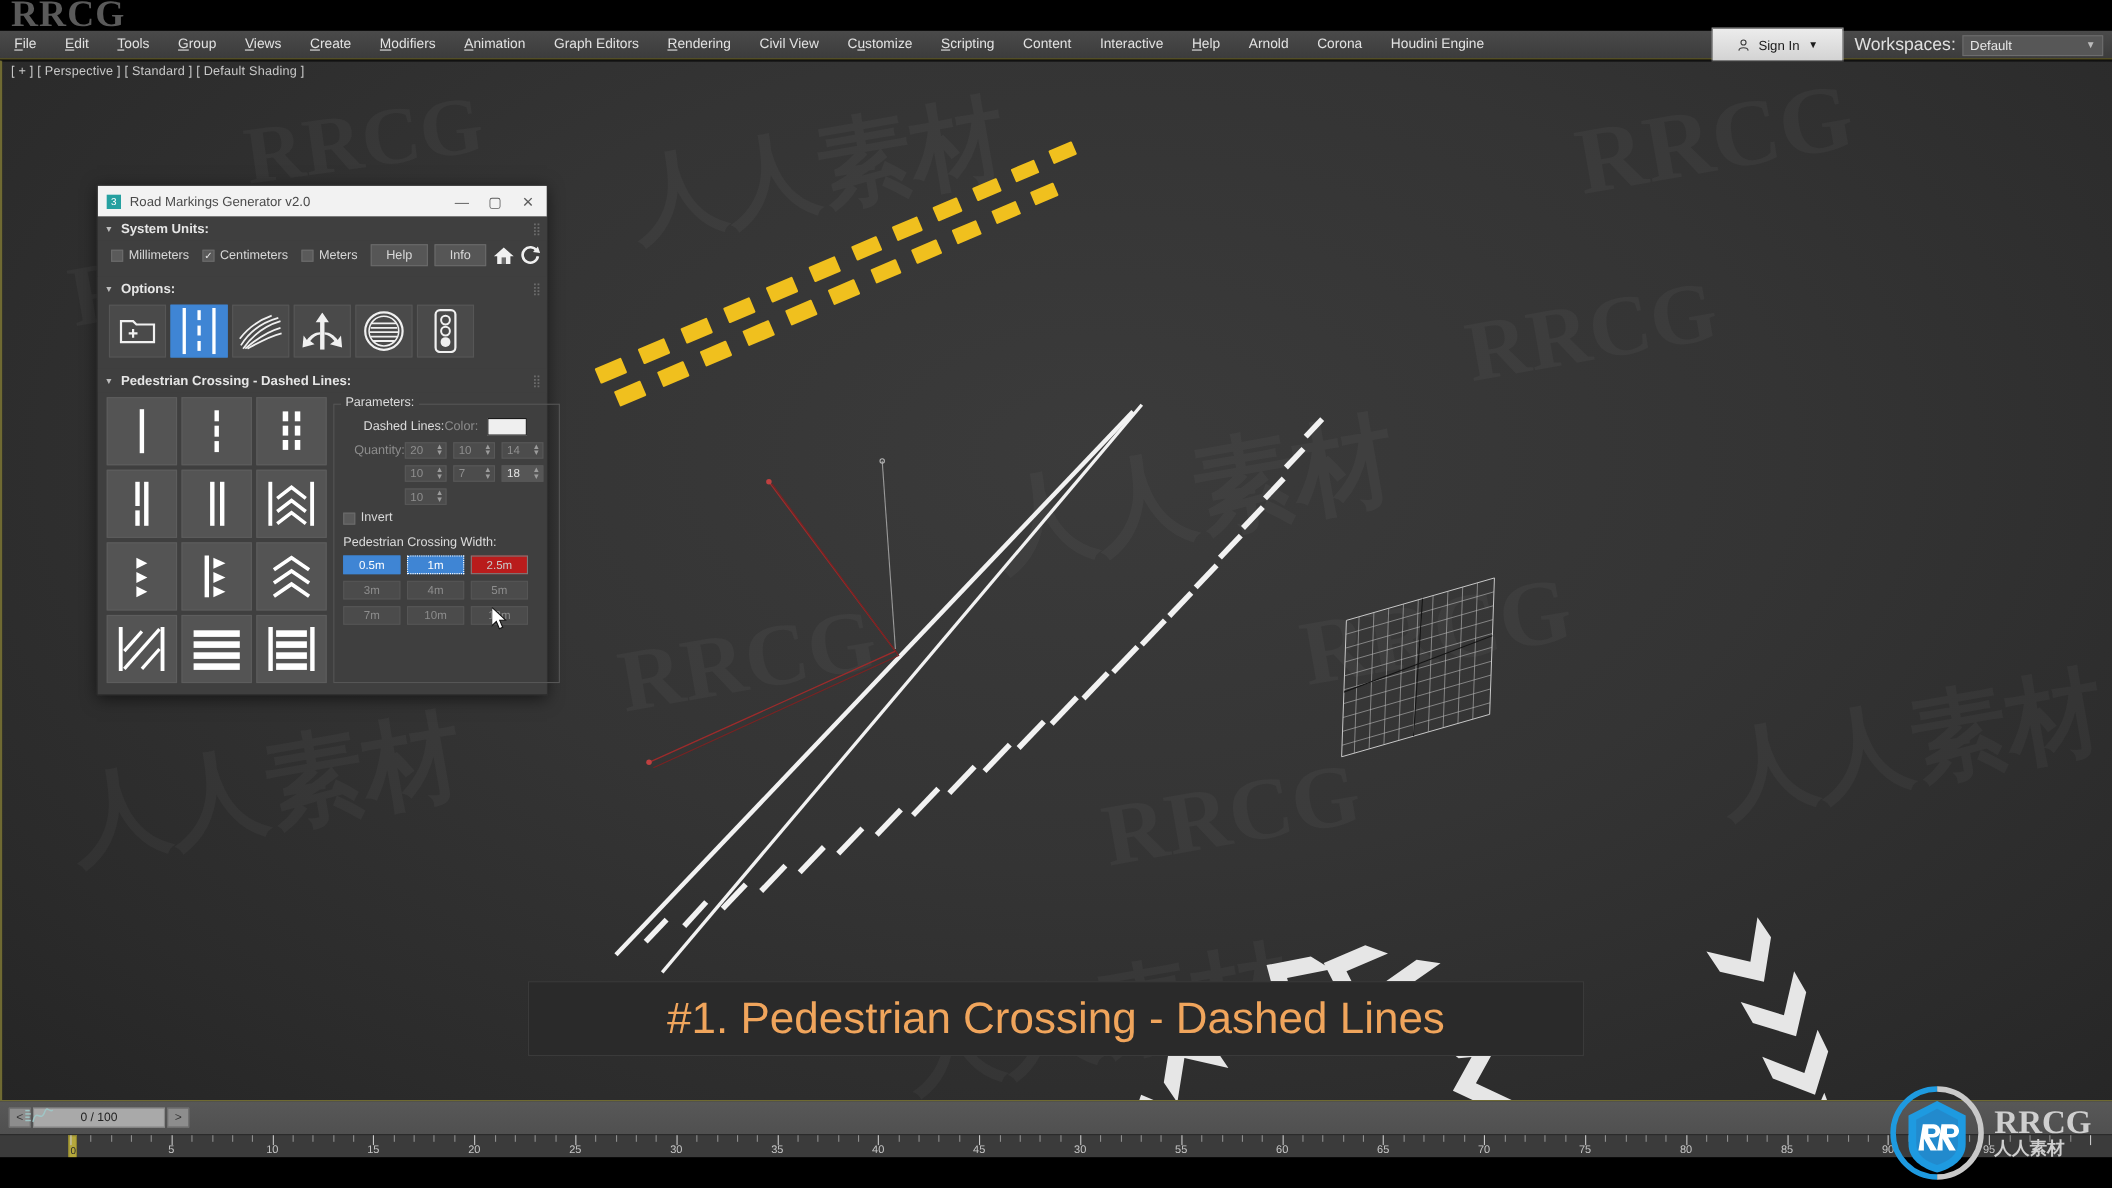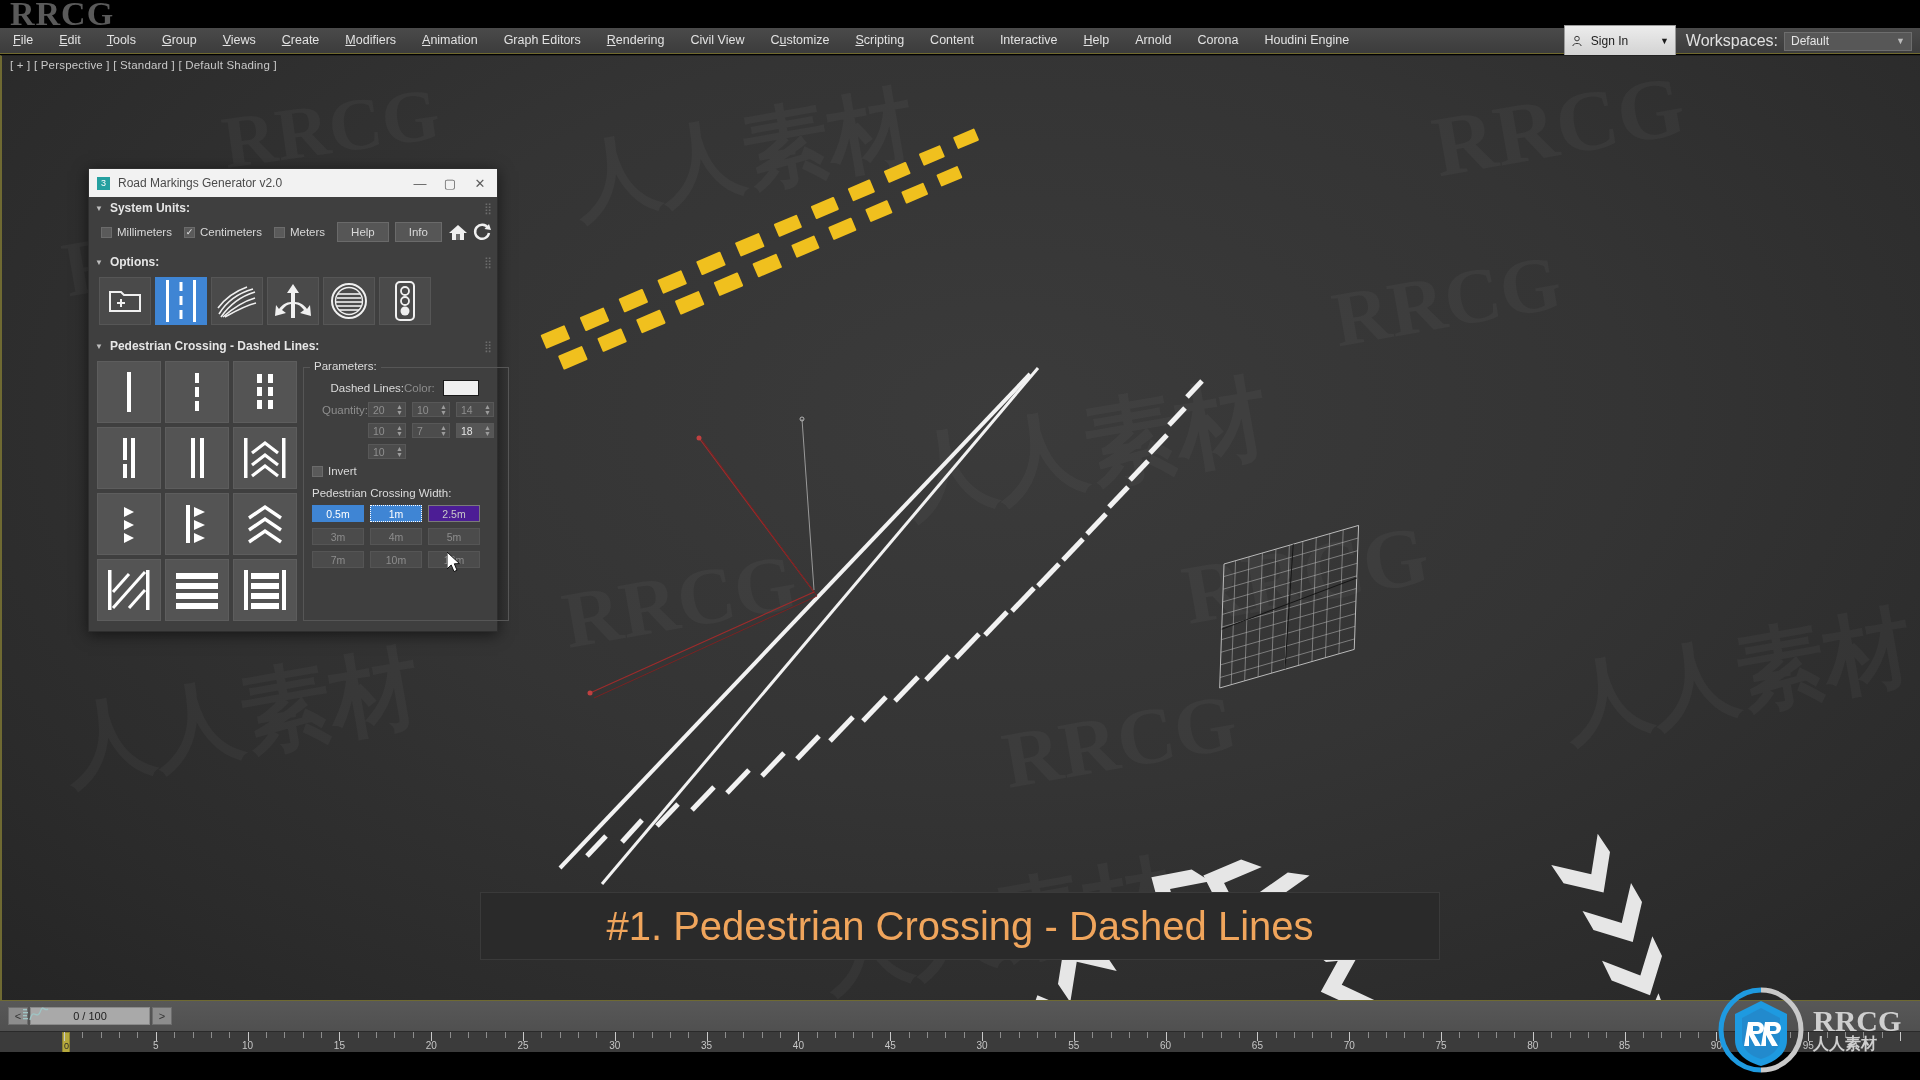--- a/index.html
+++ b/index.html
@@ -11,21 +11,21 @@
   #wm-rrcg-top{ position:absolute; left:10px; top:-5px; font-family:"Liberation Serif", serif; font-weight:bold;
       font-size:34px; color:#5a5a5a; letter-spacing:1px;}
 
   
   #menubar{ position:absolute; left:0; top:28px; width:1920px; height:26px;
       background:linear-gradient(#4a4a4a,#3c3c3c); border-bottom:1px solid #70692f; display:flex; align-items:center; }
   .menu-item{ font-size:12.5px; color:#e2e2e2; padding:3px 13px 4px 13px; white-space:nowrap; cursor:default; line-height:1;}
   .menu-item u{ text-decoration:underline; }
   #menu-right{ position:absolute; right:0; top:0; height:26px; display:flex; align-items:center; gap:0px;}
   #signin{ display:flex; align-items:center; gap:8px; background:linear-gradient(#ececec,#d2d2d2); color:#1b1b1b;
-      border:1px solid #9a9a9a; height:32px; padding:0 6px; margin-right:10px; font-size:12px; min-width:112px;}
+      border:1px solid #9a9a9a; height:32px; padding:0 22px; margin-right:10px; font-size:12px; min-width:112px;}
   #signin .caret{ margin-left:auto; font-size:9px; }
   #ws-label{ font-size:16px; color:#e0e0e0; margin-right:6px;}
   #ws-combo{ background:#575757; border:1px solid #6d6d6d; color:#e6e6e6; font-size:12px; height:19px;
       width:128px; display:flex; align-items:center; padding:0 6px; margin-right:8px;}
   #ws-combo .caret{ margin-left:auto; font-size:9px; color:#bcbcbc;}
 
   
   #viewport{ position:absolute; left:0; top:55px; width:1920px; height:945px;
       background:radial-gradient(ellipse 1500px 900px at 52% 38%, #3b3b3b 0%, #343434 42%, #2b2b2b 75%, #232323 100%);
       border-left:2px solid #6f6a32; border-top:1px solid #222; overflow:hidden; }
@@ -75,21 +75,21 @@
   .lbl.dim{ color:#8d8d8d;}
   .swatch{ width:36px; height:16px; background:#efefef; border:1px solid #1a1a1a;}
   .spin{ width:38px; height:15px; background:#4c4c4c; border:1px solid #585858; display:flex; align-items:center;
       padding-left:4px; font-size:10.5px; color:#8f8f8f; position:relative; margin-right:6px;}
   .spin.on{ color:#e4e4e4; background:#565656;}
   .spin .arrows{ position:absolute; right:2px; top:1px; font-size:7px; line-height:6px; color:#9c9c9c;}
   .wbtn{ width:52px; height:17px; display:flex; align-items:center; justify-content:center;
       font-size:10.5px; color:#8d8d8d; background:#4b4b4b; border:1px solid #555;}
   .wbtn.sel{ background:#3f85d4; color:#ffffff; border-color:#3f85d4;}
   .wbtn.sel2{ background:#3f85d4; color:#ffffff; border:1px dotted #ffffff;}
-  .wbtn.hover{ background:#4c1d95; color:#c9c9c9; border-color:#7a7a7a;}
+  .wbtn.hover{ background:#b91c1c; color:#c9c9c9; border-color:#7a7a7a;}
   .wgrid{ display:grid; grid-template-columns:repeat(3,52px); gap:6px; margin-top:5px;}
 
   
   #cursor{ position:absolute; left:447px; top:552px; width:16px; height:22px; z-index:60;}
 
   
   #banner{ position:absolute; left:480px; top:892px; width:960px; height:68px;
       background:#2a2a2a; border:1px solid #3a3a3a; display:flex; align-items:center; justify-content:center; z-index:30;}
   #banner-text{ font-size:40px; color:#f0a55c; font-family:"Liberation Sans", sans-serif; letter-spacing:0px;}
 

